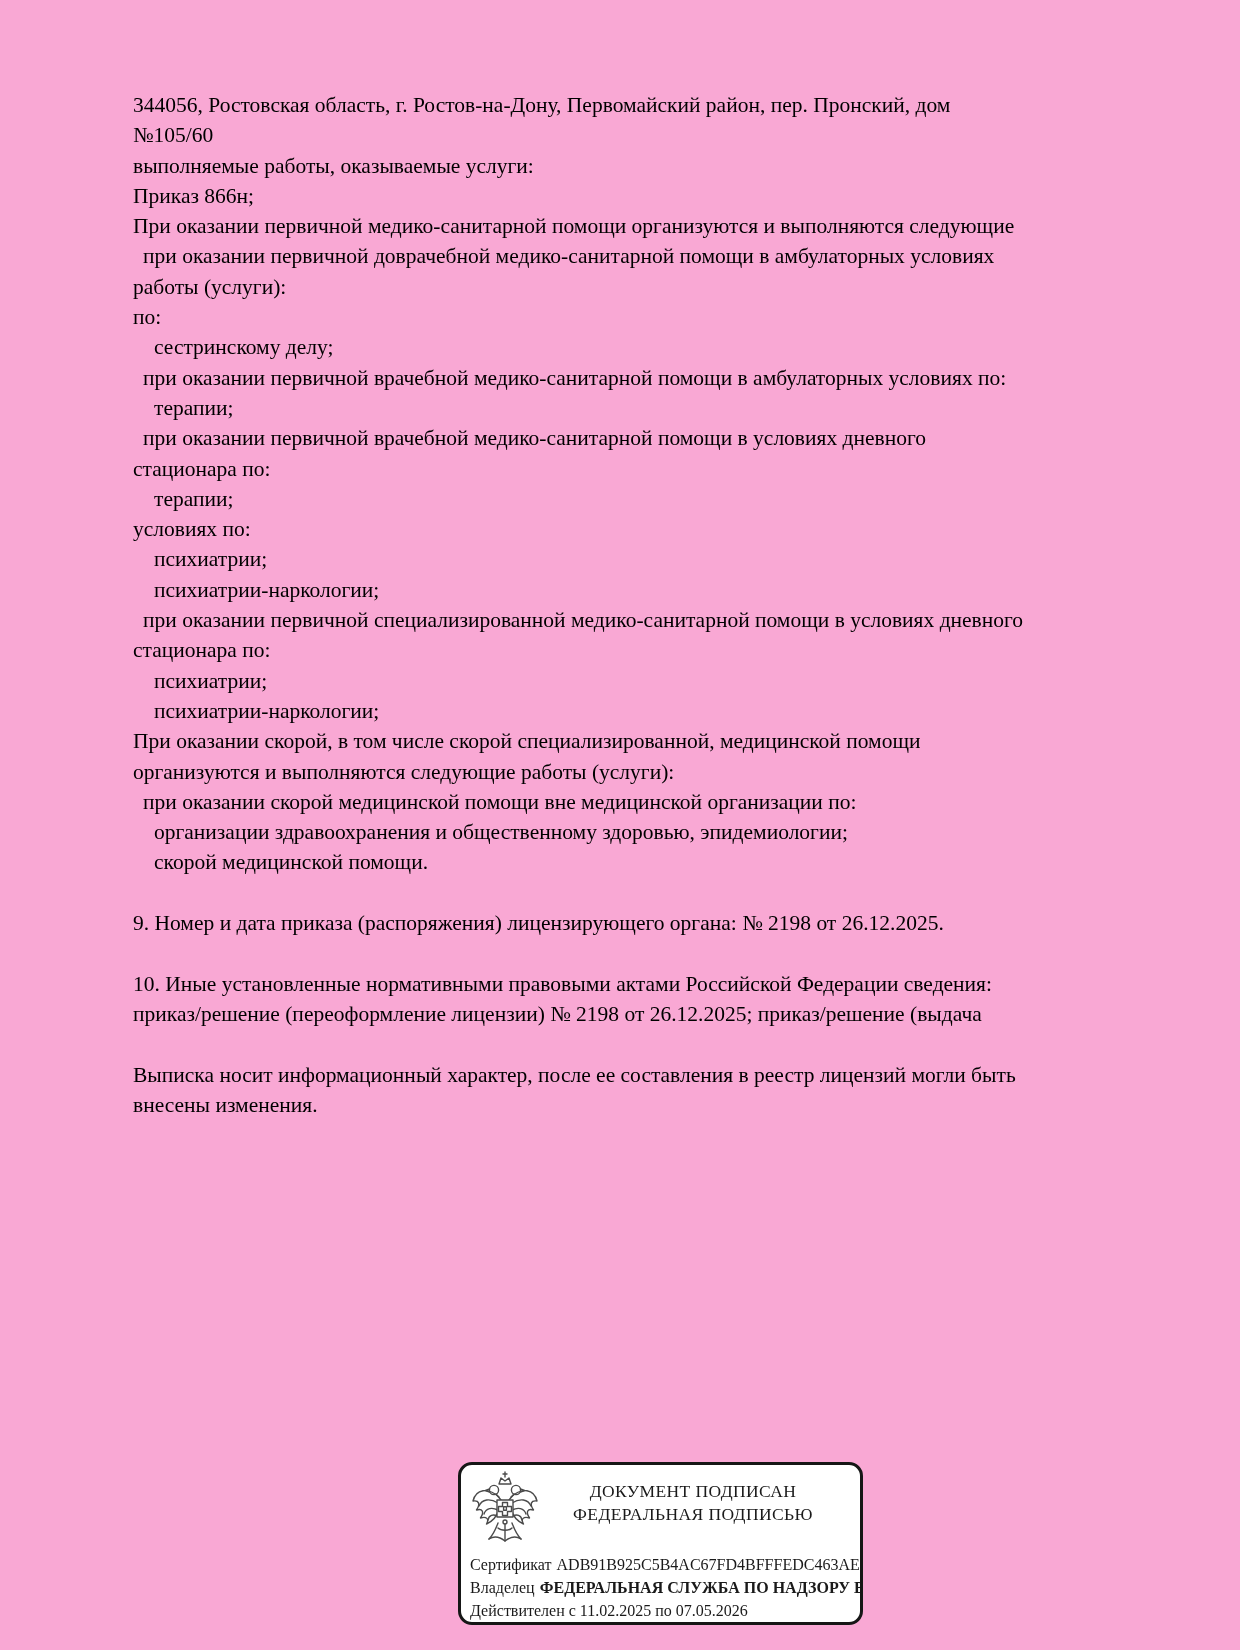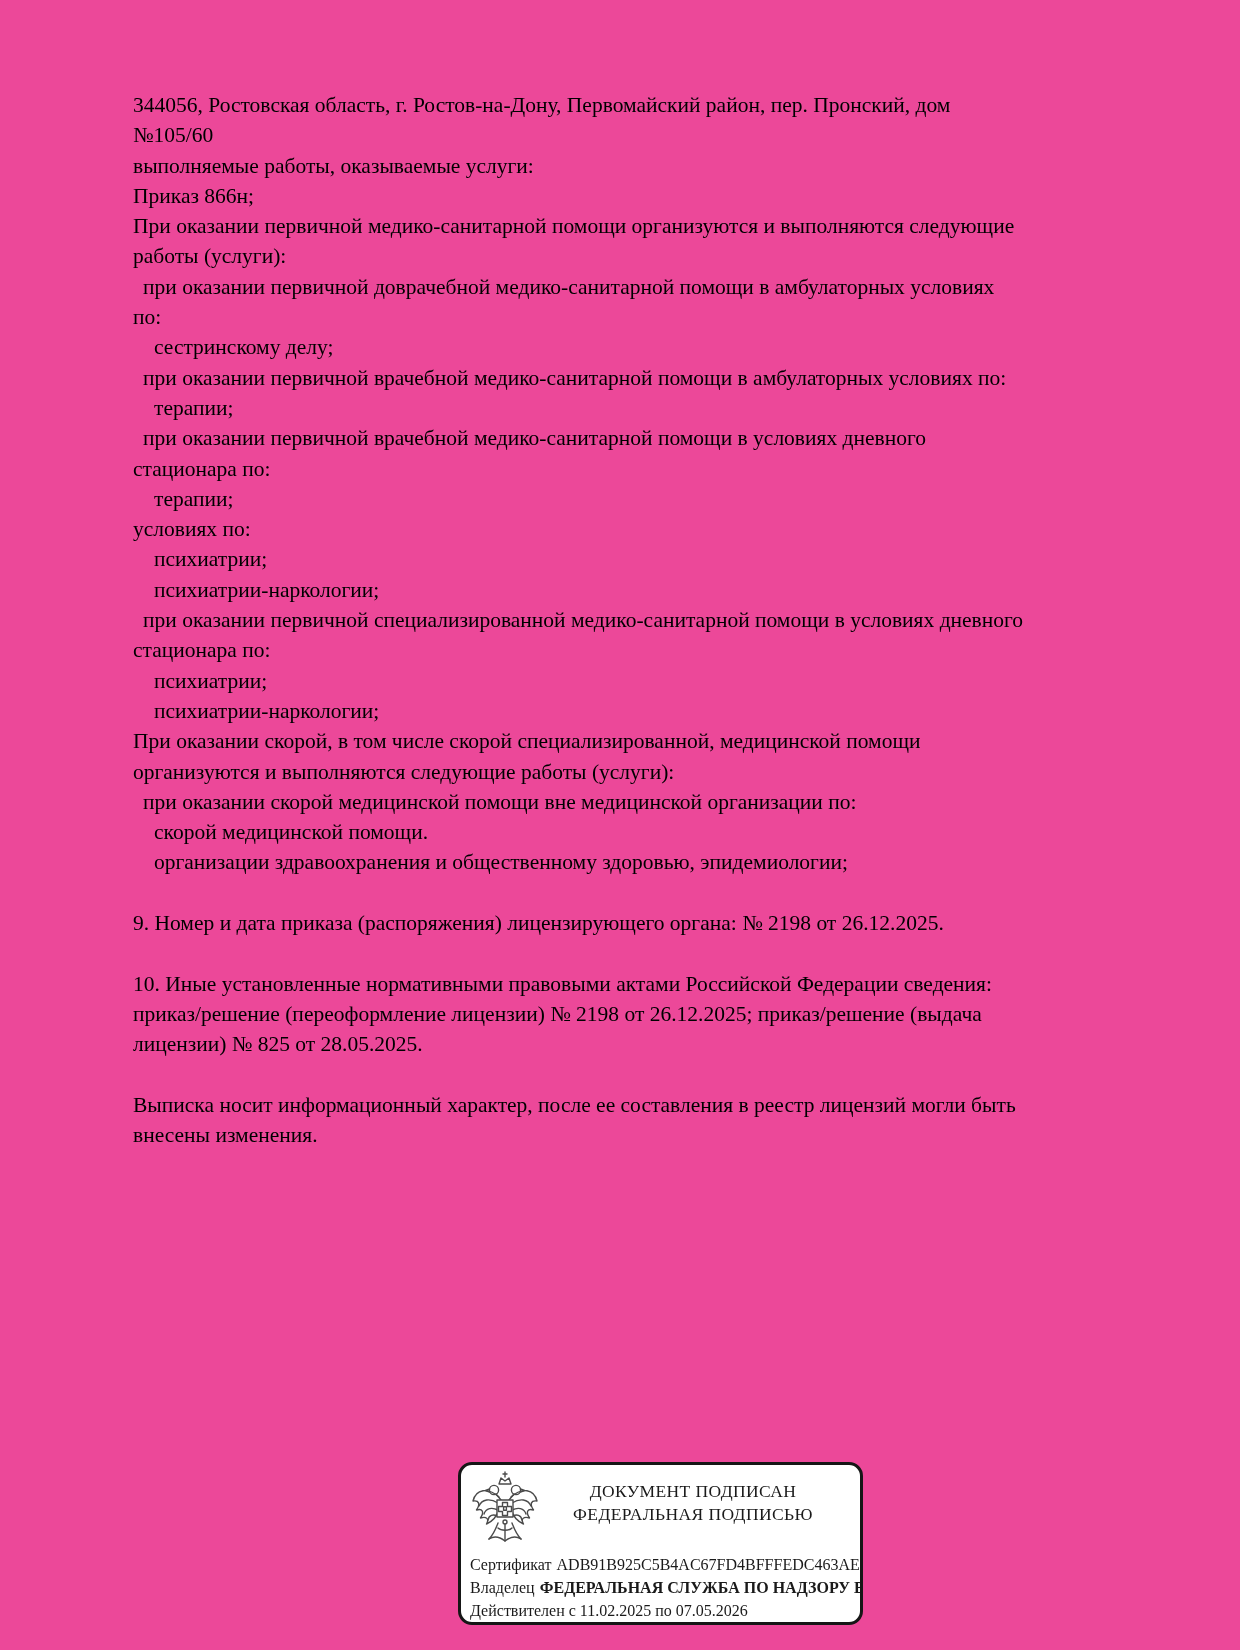--- a/index.html
+++ b/index.html
@@ -8,21 +8,21 @@
     width: 1240px;
     height: 1650px;
     position: relative;
     font-family: "Liberation Serif", "DejaVu Serif", serif;
     color: #000;
     overflow: hidden;
   }
   .page {
     position: absolute;
     inset: 0;
-    background: #ec4899;
+    background: #f9a8d4;
   }
   
   .doc-text {
     position: absolute;
     left: 133px;
     top: 90px;
     width: 1000px;
     font-size: 21.5px;
     line-height: 30.3px;
     color: #000;
@@ -80,47 +80,46 @@
 
 <div class="page">
 
   <div class="doc-text" id="doc-lines">
 
   <div class="line indent-0">344056, Ростовская область, г. Ростов-на-Дону, Первомайский район, пер. Пронский, дом</div>
       <div class="line indent-0">№105/60</div>
       <div class="line indent-0">выполняемые работы, оказываемые услуги:</div>
       <div class="line indent-0">Приказ 866н;</div>
       <div class="line indent-0">При оказании первичной медико-санитарной помощи организуются и выполняются следующие</div>
+      <div class="line indent-1">при оказании первичной доврачебной медико-санитарной помощи в амбулаторных условиях</div>
       <div class="line indent-0">работы (услуги):</div>
-      <div class="line indent-1">при оказании первичной доврачебной медико-санитарной помощи в амбулаторных условиях</div>
       <div class="line indent-0">по:</div>
       <div class="line indent-2">сестринскому делу;</div>
       <div class="line indent-1">при оказании первичной врачебной медико-санитарной помощи в амбулаторных условиях по:</div>
       <div class="line indent-2">терапии;</div>
       <div class="line indent-1">при оказании первичной врачебной медико-санитарной помощи в условиях дневного</div>
       <div class="line indent-0">стационара по:</div>
       <div class="line indent-2">терапии;</div>
       <div class="line indent-0">условиях по:</div>
       <div class="line indent-2">психиатрии;</div>
       <div class="line indent-2">психиатрии-наркологии;</div>
       <div class="line indent-1">при оказании первичной специализированной медико-санитарной помощи в условиях дневного</div>
       <div class="line indent-0">стационара по:</div>
       <div class="line indent-2">психиатрии;</div>
       <div class="line indent-2">психиатрии-наркологии;</div>
       <div class="line indent-0">При оказании скорой, в том числе скорой специализированной, медицинской помощи</div>
       <div class="line indent-0">организуются и выполняются следующие работы (услуги):</div>
       <div class="line indent-1">при оказании скорой медицинской помощи вне медицинской организации по:</div>
+      <div class="line indent-2">организации здравоохранения и общественному здоровью, эпидемиологии;</div>
       <div class="line indent-2">скорой медицинской помощи.</div>
-      <div class="line indent-2">организации здравоохранения и общественному здоровью, эпидемиологии;</div>
       <div class="line indent-0">&nbsp;</div>
       <div class="line indent-0">9. Номер и дата приказа (распоряжения) лицензирующего органа: № 2198 от 26.12.2025.</div>
       <div class="line indent-0">&nbsp;</div>
       <div class="line indent-0">10. Иные установленные нормативными правовыми актами Российской Федерации сведения:</div>
       <div class="line indent-0">приказ/решение (переоформление лицензии) № 2198 от 26.12.2025; приказ/решение (выдача</div>
-      <div class="line indent-0">лицензии) № 825 от 28.05.2025.</div>
       <div class="line indent-0">&nbsp;</div>
       <div class="line indent-0">Выписка носит информационный характер, после ее составления в реестр лицензий могли быть</div>
       <div class="line indent-0">внесены изменения.</div>
     </div>
 
   <div class="stamp">
 
     <div class="stamp-emblem">
       <svg viewBox="0 0 74 76" xmlns="http://www.w3.org/2000/svg" fill="none" stroke="#4b4b4b" stroke-width="1.4" stroke-linejoin="round" stroke-linecap="round">
 

